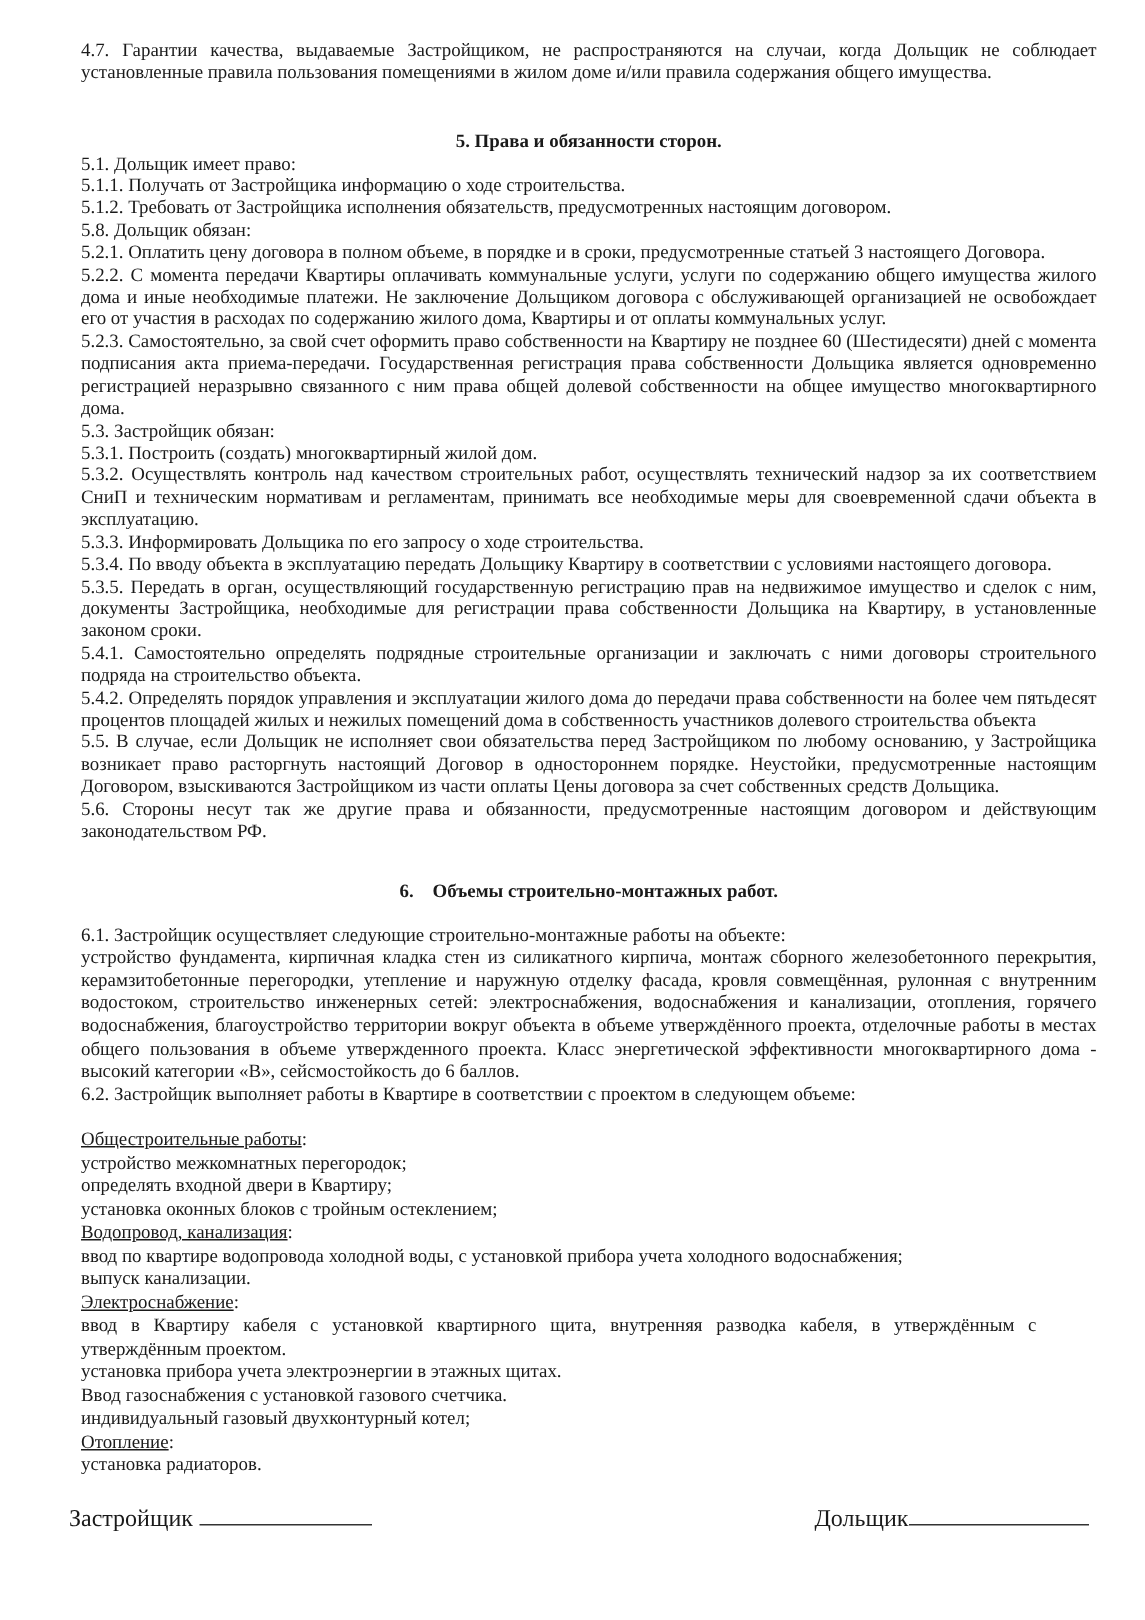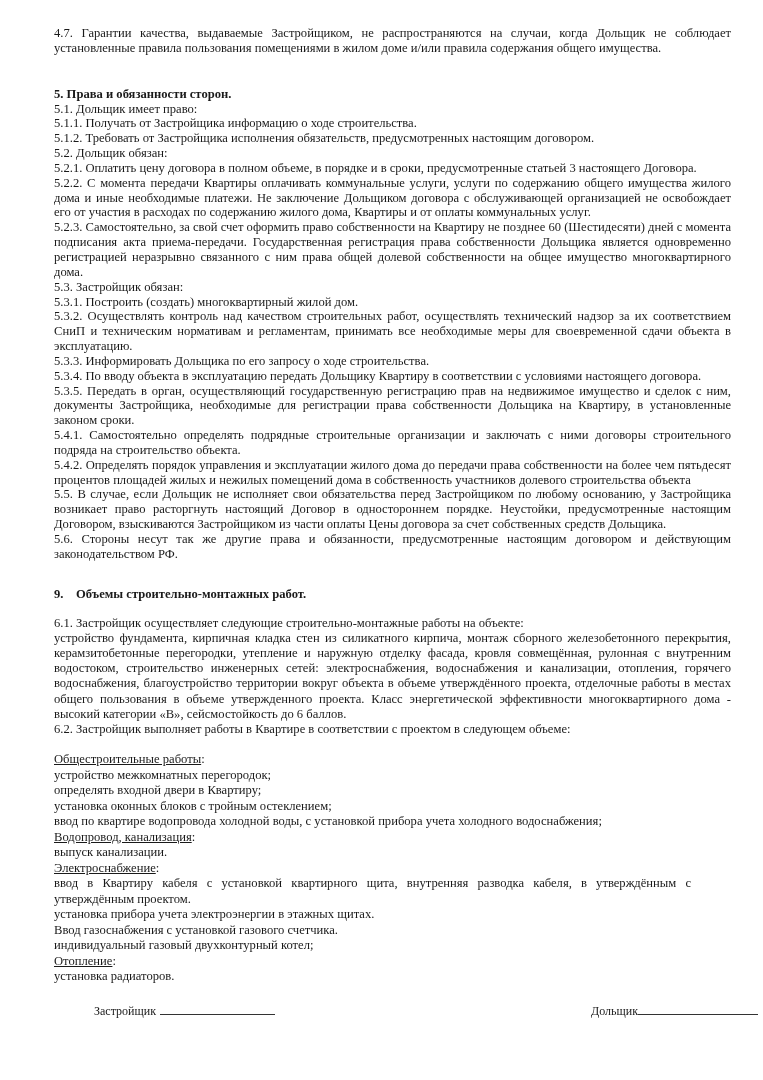--- a/index.html
+++ b/index.html
@@ -3,82 +3,82 @@
 <meta charset="utf-8">
 <style>
   html, body { margin: 0; padding: 0; background: #ffffff; }
   body {
     width: 763px; height: 1080px; overflow: hidden; position: relative;
     font-family: "Liberation Serif", "DejaVu Serif", serif;
     color: #1a1a1a;
   }
   .page { position: absolute; left: 54px; top: 26px; width: 677px; font-size: 12.6px; line-height: 14.85px; }
   .p { margin: 0; text-align: justify; text-align-last: left; }
-  .h { text-align: left; font-weight: bold; margin: 0; }
+  .h { text-align: center; font-weight: bold; margin: 0; }
   .u { text-decoration: underline; }
   .gap47 { height: 31px; }
   .gap6a { height: 25px; }
   .gap6b { height: 14px; }
   .gap62 { height: 15px; }
-  .sign { position: absolute; top: 1004px; font-size: 12px; margin-left: 48px; }
+  .sign { position: absolute; top: 1004px; font-size: 16px; }
   .sign-left { left: 46px; }
   .sign-right { left: 543px; }
   .line { display: inline-block; border-bottom: 1px solid #333; vertical-align: baseline; height: 1px; margin-left: 4px; }
   .sec6 { line-height: 15.2px; }
   .list6 { line-height: 15.5px; }
 </style>
 </head>
 <body>
 
 <div class="page">
   <p class="p">4.7. Гарантии качества, выдаваемые Застройщиком, не распространяются на случаи, когда Дольщик не соблюдает установленные правила пользования помещениями в жилом доме и/или правила содержания общего имущества.</p>
   <div class="gap47"></div>
 
   <p class="h">5. Права и обязанности сторон.</p>
   <div>
     <p class="p">5.1. Дольщик имеет право:</p>
     <p class="p">5.1.1. Получать от Застройщика информацию о ходе строительства.</p>
     <p class="p">5.1.2. Требовать от Застройщика исполнения обязательств, предусмотренных настоящим договором.</p>
-    <p class="p">5.2. Дольщик обязан:</p>
+    <p class="p">5.8. Дольщик обязан:</p>
     <p class="p">5.2.1. Оплатить цену договора в полном объеме, в порядке и в сроки, предусмотренные статьей 3 настоящего Договора.</p>
     <p class="p">5.2.2. С момента передачи Квартиры оплачивать коммунальные услуги, услуги по содержанию общего имущества жилого дома и иные необходимые платежи. Не заключение Дольщиком договора с обслуживающей организацией не освобождает его от участия в расходах по содержанию жилого дома, Квартиры и от оплаты коммунальных услуг.</p>
     <p class="p">5.2.3. Самостоятельно, за свой счет оформить право собственности на Квартиру не позднее 60 (Шестидесяти) дней с момента подписания акта приема-передачи. Государственная регистрация права собственности Дольщика является одновременно регистрацией неразрывно связанного с ним права общей долевой собственности на общее имущество многоквартирного дома.</p>
     <p class="p">5.3. Застройщик обязан:</p>
     <p class="p">5.3.1. Построить (создать) многоквартирный жилой дом.</p>
     <p class="p">5.3.2. Осуществлять контроль над качеством строительных работ, осуществлять технический надзор за их соответствием СниП и техническим нормативам и регламентам, принимать все необходимые меры для своевременной сдачи объекта в эксплуатацию.</p>
     <p class="p">5.3.3. Информировать Дольщика по его запросу о ходе строительства.</p>
     <p class="p">5.3.4. По вводу объекта в эксплуатацию передать Дольщику Квартиру в соответствии с условиями настоящего договора.</p>
     <p class="p">5.3.5. Передать в орган, осуществляющий государственную регистрацию прав на недвижимое имущество и сделок с ним, документы Застройщика, необходимые для регистрации права собственности Дольщика на Квартиру, в установленные законом сроки.</p>
     <p class="p">5.4.1. Самостоятельно определять подрядные строительные организации и заключать с ними договоры строительного подряда на строительство объекта.</p>
     <p class="p">5.4.2. Определять порядок управления и эксплуатации жилого дома до передачи права собственности на более чем пятьдесят процентов площадей жилых и нежилых помещений дома в собственность участников долевого строительства объекта</p>
     <p class="p">5.5. В случае,  если Дольщик не исполняет свои обязательства перед Застройщиком по любому основанию, у Застройщика возникает право расторгнуть настоящий Договор в одностороннем порядке. Неустойки,  предусмотренные настоящим Договором, взыскиваются Застройщиком из части оплаты Цены договора за счет собственных средств Дольщика.</p>
     <p class="p">5.6. Стороны несут так же другие права и обязанности, предусмотренные настоящим договором и действующим законодательством РФ.</p>
   </div>
 
   <div class="gap6a"></div>
-  <p class="h" style="white-space:pre;">9.    Объемы строительно-монтажных работ.</p>
+  <p class="h" style="white-space:pre;">6.    Объемы строительно-монтажных работ.</p>
   <div class="gap6b"></div>
 
   <div class="sec6">
     <p class="p">6.1. Застройщик осуществляет следующие строительно-монтажные работы на объекте:</p>
     <p class="p">устройство фундамента, кирпичная кладка стен из силикатного кирпича, монтаж сборного железобетонного перекрытия, керамзитобетонные перегородки,  утепление и наружную отделку фасада, кровля совмещённая, рулонная с внутренним водостоком, строительство инженерных сетей:  электроснабжения, водоснабжения и канализации, отопления, горячего водоснабжения, благоустройство территории вокруг объекта в объеме утверждённого проекта, отделочные работы в местах общего пользования в объеме утвержденного проекта. Класс энергетической эффективности многоквартирного дома -  высокий  категории «В», сейсмостойкость до 6 баллов.</p>
     <p class="p">6.2.  Застройщик выполняет работы в Квартире в соответствии с проектом в следующем объеме:</p>
   </div>
   <div class="gap62"></div>
 
   <div class="list6">
     <div>
       <p class="p"><span class="u">Общестроительные работы</span>:</p>
       <p class="p">устройство межкомнатных перегородок;</p>
       <p class="p">определять входной двери в Квартиру;</p>
       <p class="p">установка оконных блоков с тройным остеклением;</p>
     </div>
     <div>
+      <p class="p"><span class="u">Водопровод, канализация</span>:</p>
       <p class="p">ввод по квартире водопровода холодной воды, с установкой прибора учета холодного водоснабжения;</p>
-      <p class="p"><span class="u">Водопровод, канализация</span>:</p>
       <p class="p">выпуск канализации.</p>
     </div>
     <div>
       <p class="p"><span class="u">Электроснабжение</span>:</p>
       <p class="p" style="padding-right:40px;">ввод в Квартиру кабеля с установкой квартирного щита, внутренняя разводка кабеля, в утверждённым с утверждённым проектом.</p>
       <p class="p">установка прибора учета электроэнергии в этажных щитах.</p>
       <p class="p">Ввод газоснабжения с установкой газового счетчика.</p>
     </div>
     <div>
       <p class="p">индивидуальный газовый двухконтурный котел;</p>

